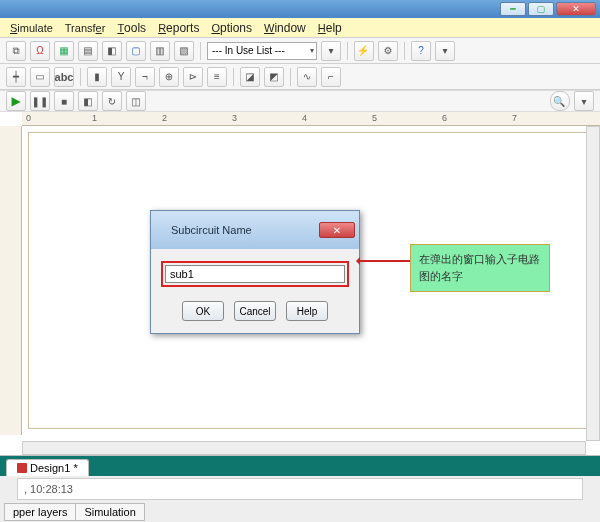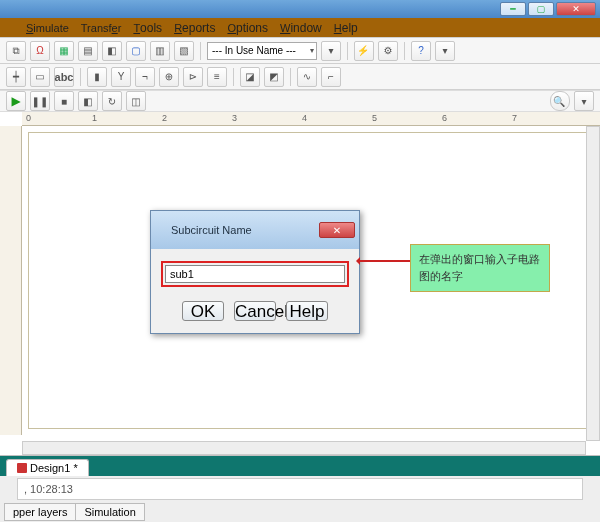--- a/index.html
+++ b/index.html
@@ -1,21 +1,21 @@
 <!DOCTYPE html>
 <html><head>
 <meta charset="utf-8">
 <style>
   * { box-sizing: border-box; margin: 0; padding: 0; font-family: Tahoma, Arial, sans-serif; font-size: 11px; }
   body { background: #fff; width: 600px; height: 522px; overflow: hidden; position: relative; }
   .app { width: 100%; height: 100%; background: #fff; display: flex; flex-direction: column; position: relative; }
   .titlebar { height: 18px; background: linear-gradient(#6fa8dc,#4a86c8); display: flex; justify-content: flex-end; align-items: center; padding: 0 4px; }
   .winbtn { width: 26px; height: 14px; margin-left: 2px; background: linear-gradient(#eaf2fb,#cde2f6); border: 1px solid #5a80aa; border-radius: 2px; display: flex; align-items: center; justify-content: center; font-size: 9px; color: #2a4; cursor: pointer; }
   .winbtn.close { background: linear-gradient(#e88,#c44); color: #fff; width: 40px; }
-  .menubar { height: 20px; background: #a16207; display: flex; align-items: center; padding: 0 20px; border-bottom: 1px solid #d0d0d0; }
+  .menubar { height: 20px; background: #fef9c3; display: flex; align-items: center; padding: 0 4px; border-bottom: 1px solid #d0d0d0; }
   .menuitem { padding: 2px 6px; font-size: 12px; color: #222; cursor: pointer; }
   .menuitem u { text-decoration: underline; }
   .toolbar { height: 26px; background: #f6f6f6; border-bottom: 1px solid #d0d0d0; display: flex; align-items: center; padding: 0 6px; gap: 4px; }
   .tbtn { width: 20px; height: 20px; border: 1px solid #c8c8c8; background: linear-gradient(#fff,#eee); border-radius: 2px; display: flex; align-items: center; justify-content: center; cursor: pointer; font-size: 10px; color: #555; }
   .tbtn.red { color: #c33; }
   .tbtn.green { color: #2a5; }
   .tbtn.blue { color: #36c; }
   .sep { width: 1px; height: 18px; background: #ccc; margin: 0 2px; }
   .dropdown { height: 18px; border: 1px solid #aaa; background: #fff; padding: 0 14px 0 4px; font-size: 10px; display: flex; align-items: center; position: relative; min-width: 110px; }
   .dropdown::after { content: "▾"; position: absolute; right: 2px; font-size: 8px; color: #555; }
@@ -29,21 +29,21 @@
   .canvas-border { position: absolute; top: 6px; left: 6px; right: 6px; bottom: 6px; border: 1px solid #c8c0a0; }
   .scroll-h { position: absolute; left: 22px; right: 14px; bottom: 0; height: 14px; background: #eee; border: 1px solid #ccc; }
   .scroll-v { position: absolute; right: 0; top: 14px; bottom: 14px; width: 14px; background: #eee; border: 1px solid #ccc; }
   .dlg { position: absolute; top: 210px; left: 150px; width: 210px; background: #f0f0f0; border: 1px solid #6b8aad; box-shadow: 2px 2px 6px rgba(0,0,0,.4); }
   .dlg-title { height: 38px; background: linear-gradient(#cfe3f6,#a8c8e8); display: flex; align-items: center; justify-content: space-between; padding: 0 4px 0 20px; font-size: 12px; color: #234; }
   .dlg-close { width: 36px; height: 16px; background: linear-gradient(#e88,#c44); border-radius: 2px; color: #fff; display: flex; align-items: center; justify-content: center; font-size: 10px; cursor: pointer; border: 1px solid #a33; }
   .dlg-body { padding: 12px 10px; }
   .dlg-input-wrap { border: 2px solid #d22; padding: 2px; margin-bottom: 14px; }
   .dlg-input { width: 100%; height: 18px; border: 1px solid #888; padding: 0 4px; font-size: 11px; }
   .dlg-btns { display: flex; justify-content: center; gap: 10px; }
-  .dlg-btn { width: 42px; height: 20px; border: 1px solid #888; background: linear-gradient(#fafcfd,#e2e8ee); border-radius: 3px; font-size: 17px; cursor: pointer; }
+  .dlg-btn { width: 42px; height: 20px; border: 1px solid #888; background: linear-gradient(#fafcfd,#e2e8ee); border-radius: 3px; font-size: 10px; cursor: pointer; }
   .anno-arrow { position: absolute; top: 260px; left: 358px; width: 52px; height: 2px; background: #c22; }
   .anno-arrow::before { content: ""; position: absolute; left: -6px; top: -3px; border: 4px solid transparent; border-right-color: #c22; }
   .callout { position: absolute; top: 244px; left: 410px; width: 140px; background: #86efac; border: 1px solid #c2a84a; padding: 6px 8px; font-size: 12px; color: #333; line-height: 1.4; }
   .bottom { background: #eee; border-top: 1px solid #c0c0c0; }
   .doctabs { height: 20px; display: flex; align-items: flex-end; padding: 0 6px; background: #0f766e; }
   .doctab { padding: 2px 10px; background: #fff; border: 1px solid #bbb; border-bottom: none; font-size: 11px; display: flex; align-items: center; gap: 3px; border-radius: 3px 3px 0 0; }
   .redicon { width: 10px; height: 10px; background: #c33; border-radius: 1px; }
   .statusrow { height: 22px; background: #fff; border: 1px solid #ccc; margin: 2px 17px; display: flex; align-items: center; padding: 0 6px; font-size: 11px; color: #555; }
   .modetabs { height: 20px; display: flex; align-items: center; padding: 0 4px; gap: 0; }
   .modetab { padding: 2px 8px; border: 1px solid #bbb; background: #f6f6f6; font-size: 11px; cursor: pointer; }
@@ -75,21 +75,21 @@
   <div class="toolbar">
     <div class="tbtn">⧉</div>
     <div class="tbtn red">Ω</div>
     <div class="tbtn green">▦</div>
     <div class="tbtn">▤</div>
     <div class="tbtn">◧</div>
     <div class="tbtn blue">▢</div>
     <div class="tbtn">▥</div>
     <div class="tbtn">▧</div>
     <div class="sep"></div>
-    <div class="dropdown">--- In Use Name ---</div>
+    <div class="dropdown">--- In Use List ---</div>
     <div class="tbtn">▾</div>
     <div class="sep"></div>
     <div class="tbtn red">⚡</div>
     <div class="tbtn">⚙</div>
     <div class="sep"></div>
     <div class="tbtn blue">?</div>
     <div class="tbtn">▾</div>
   </div>
 
   <div class="toolbar">

